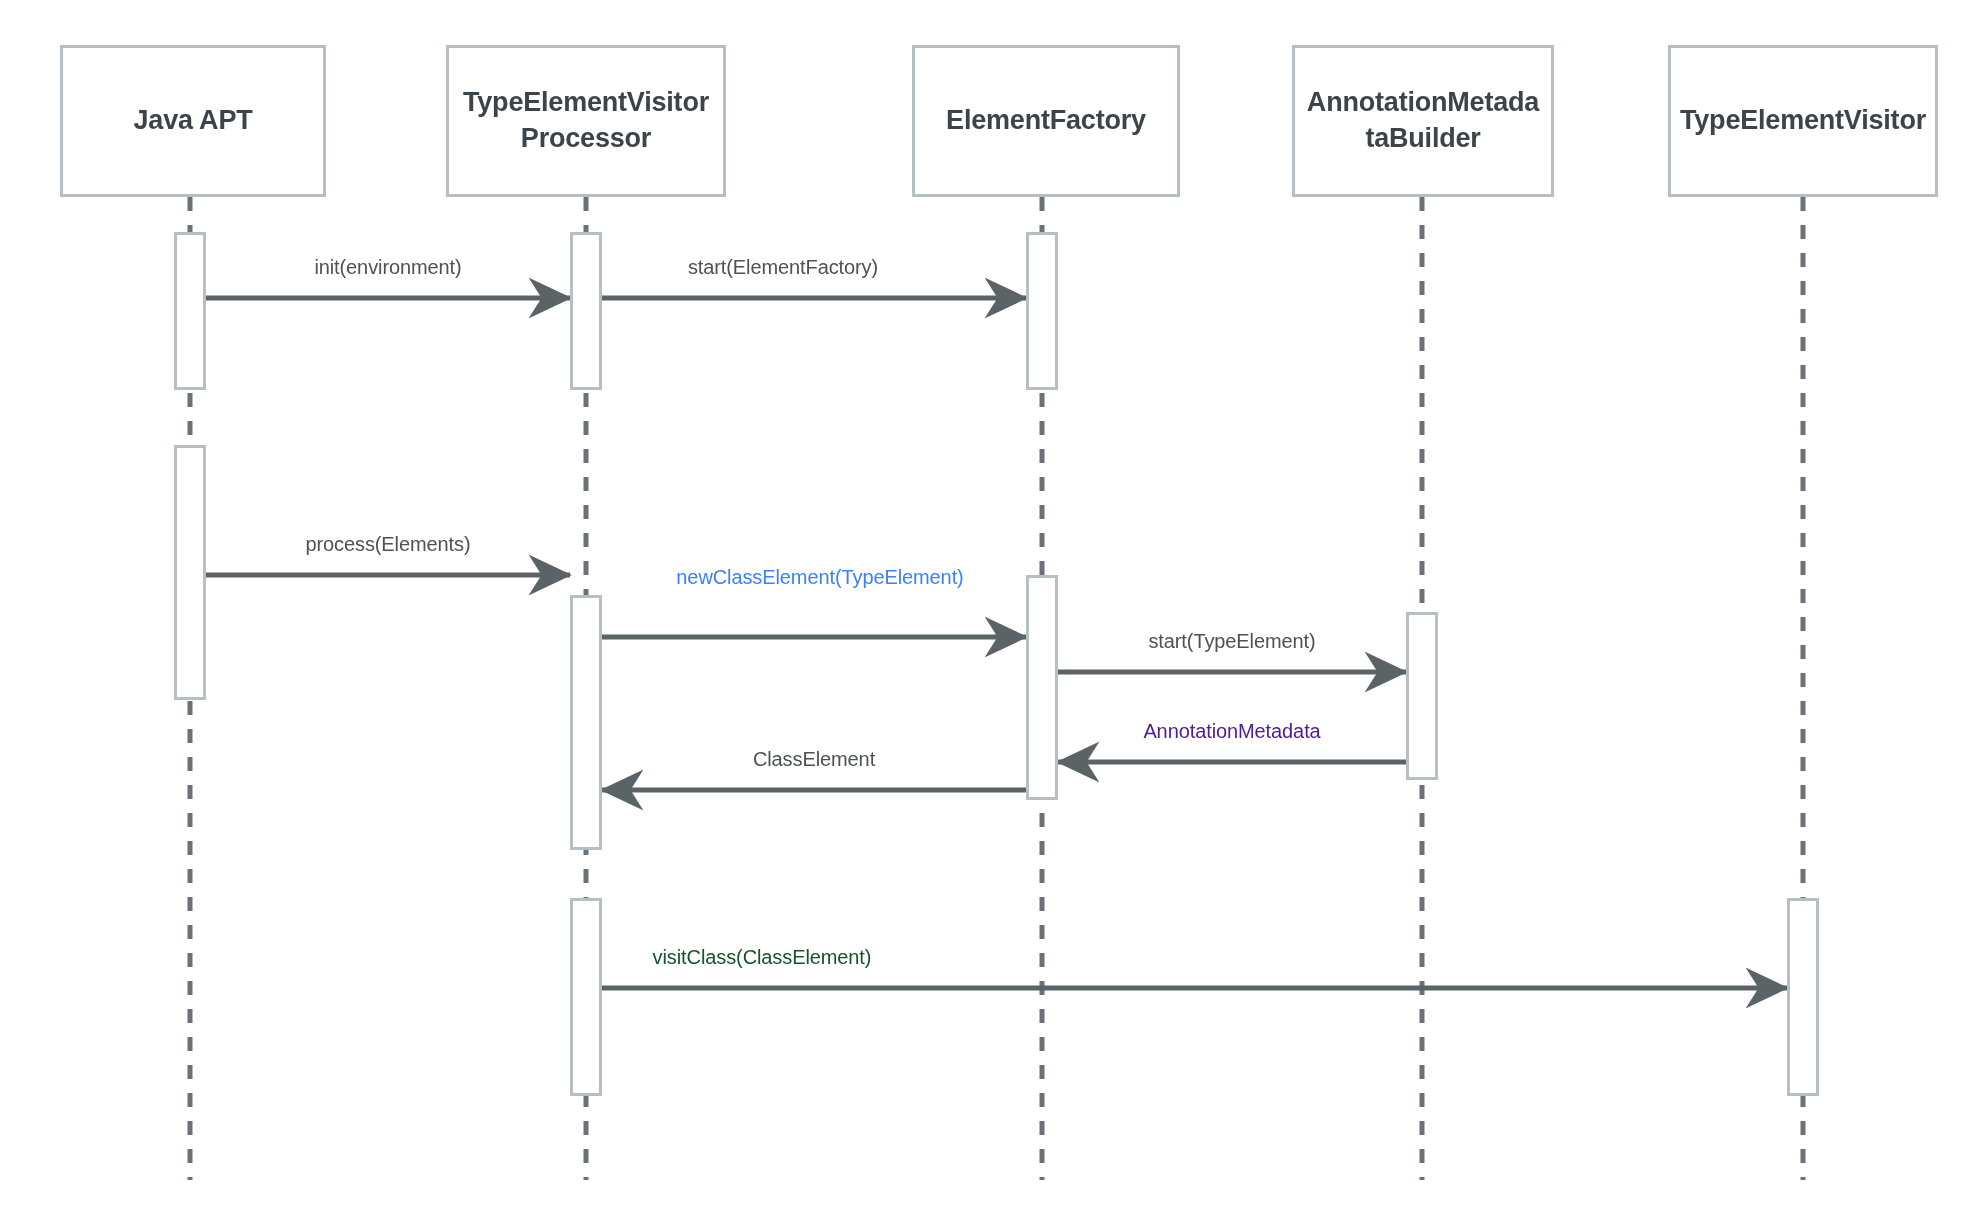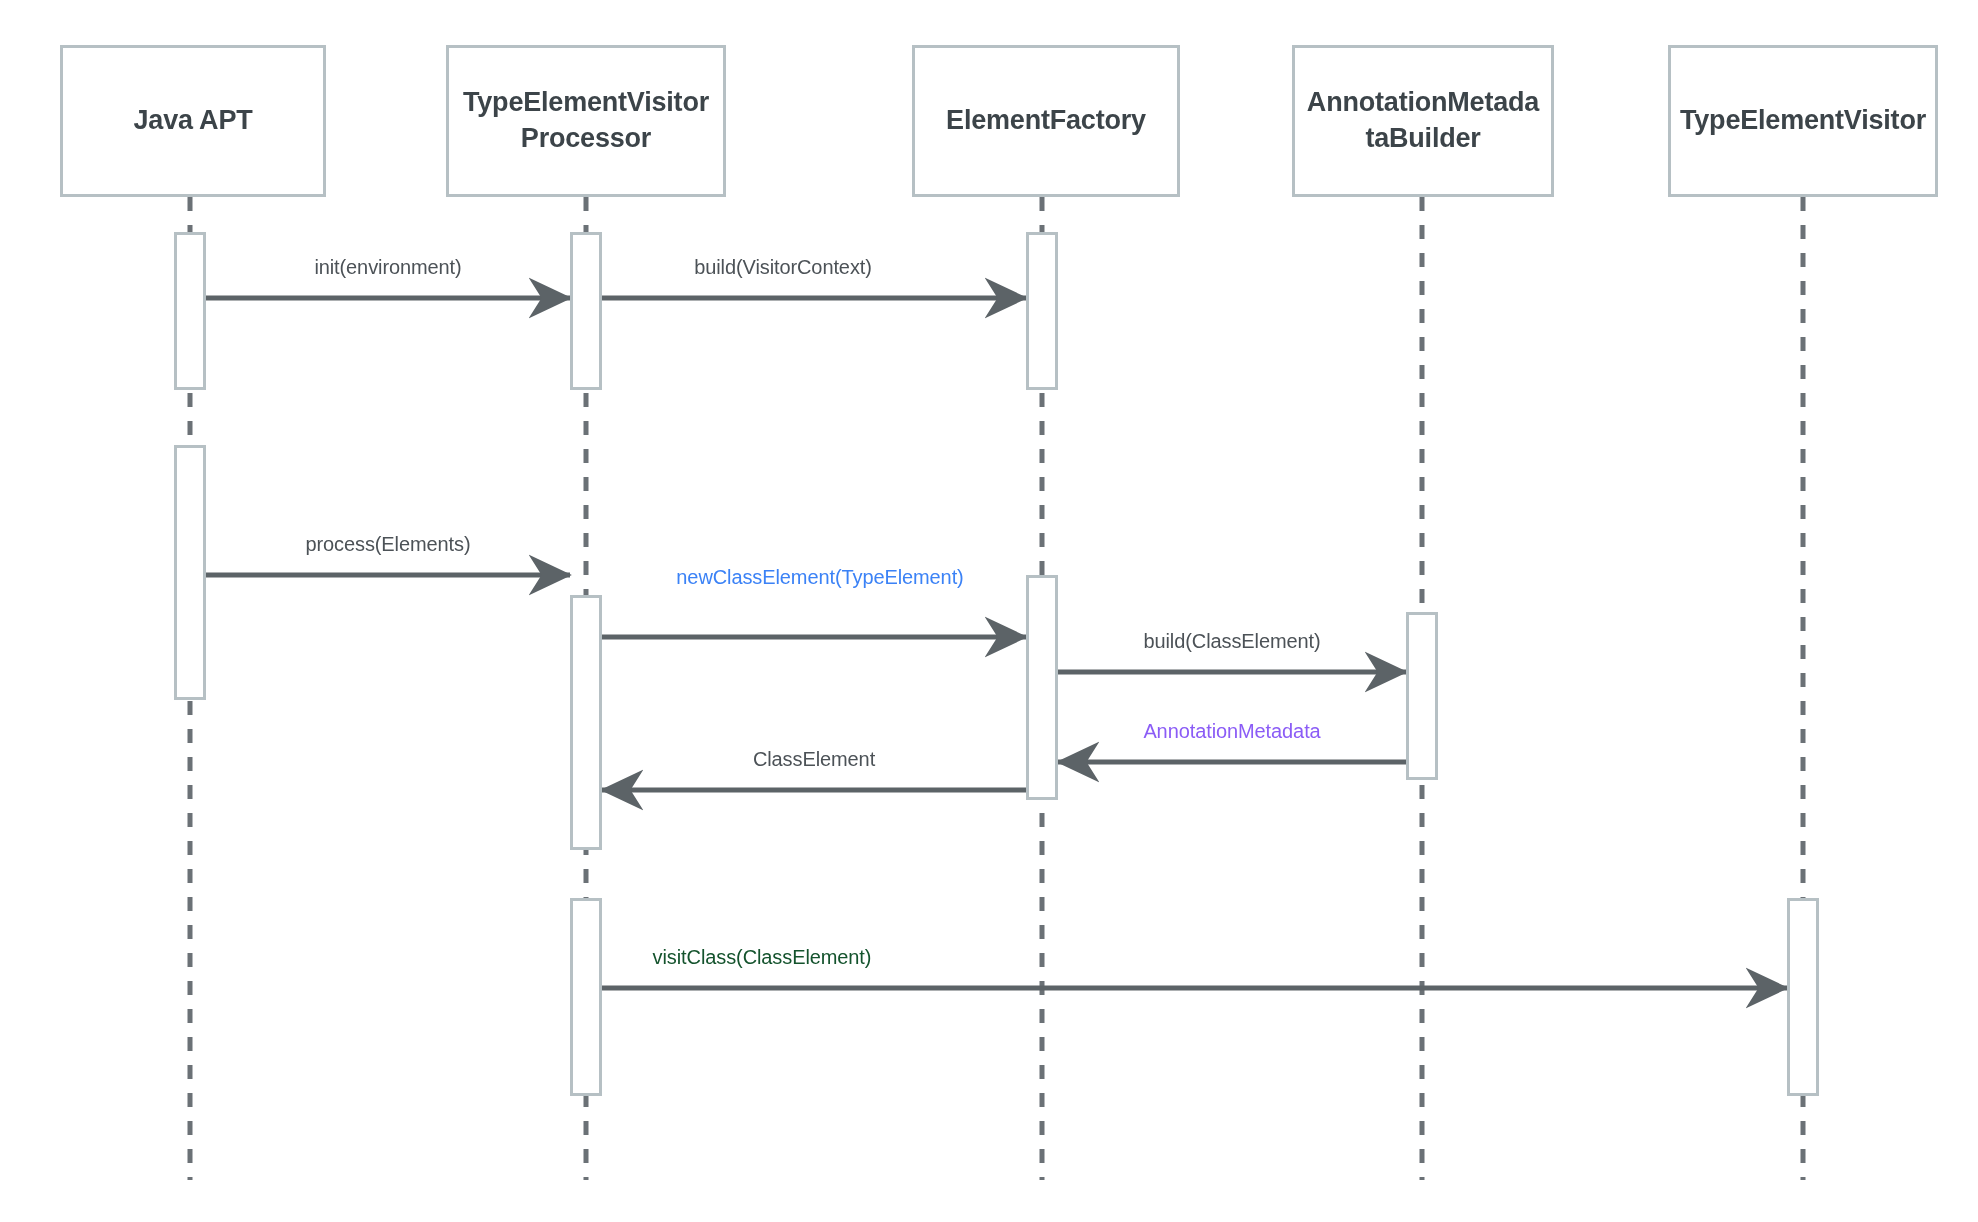--- a/index.html
+++ b/index.html
@@ -94,21 +94,21 @@
       <div class="act" style="left: 1026px; top: 232px; width: 32px; height: 158px; border-color: rgb(182, 192, 196);"></div>
       <div class="act" style="left: 174px; top: 445px; width: 32px; height: 255px; border-color: rgb(182, 192, 196);"></div>
       <div class="act" style="left: 570px; top: 595px; width: 32px; height: 255px; border-color: rgb(182, 192, 196);"></div>
       <div class="act" style="left: 1026px; top: 575px; width: 32px; height: 225px; border-color: rgb(182, 192, 196);"></div>
       <div class="act" style="left: 1406px; top: 612px; width: 32px; height: 168px; border-color: rgb(182, 192, 196);"></div>
       <div class="act" style="left: 570px; top: 898px; width: 32px; height: 198px; border-color: rgb(182, 192, 196);"></div>
       <div class="act" style="left: 1787px; top: 898px; width: 32px; height: 198px; border-color: rgb(182, 192, 196);"></div>
     </div>
   <div id="labels-layer">
       <div class="msg-label" style="left: 388px; top: 256px; color: rgb(76, 82, 87);">init(environment)</div>
-      <div class="msg-label" style="left: 783px; top: 256px; color: rgb(76, 82, 87);">build(VisitorContext)</div>
+      <div class="msg-label" style="left: 783px; top: 256px; color: rgb(76, 82, 87);">start(ElementFactory)</div>
       <div class="msg-label" style="left: 388px; top: 533px; color: rgb(76, 82, 87); text-align: right;">process(Elements)</div>
       <div class="msg-label" style="left: 820px; top: 566px; color: #3b82f6;">newClassElement(TypeElement)</div>
-      <div class="msg-label" style="left: 1232px; top: 630px; color: rgb(76, 82, 87);">build(ClassElement)</div>
-      <div class="msg-label" style="left: 1232px; top: 720px; color: #8b5cf6;">AnnotationMetadata</div>
+      <div class="msg-label" style="left: 1232px; top: 630px; color: rgb(76, 82, 87);">start(TypeElement)</div>
+      <div class="msg-label" style="left: 1232px; top: 720px; color: #4c1d95;">AnnotationMetadata</div>
       <div class="msg-label" style="left: 814px; top: 748px; color: rgb(76, 82, 87);">ClassElement</div>
       <div class="msg-label" style="left: 762px; top: 946px; color: #14532d;">visitClass(ClassElement)</div>
     </div>
 </div>
 
 </body></html>

